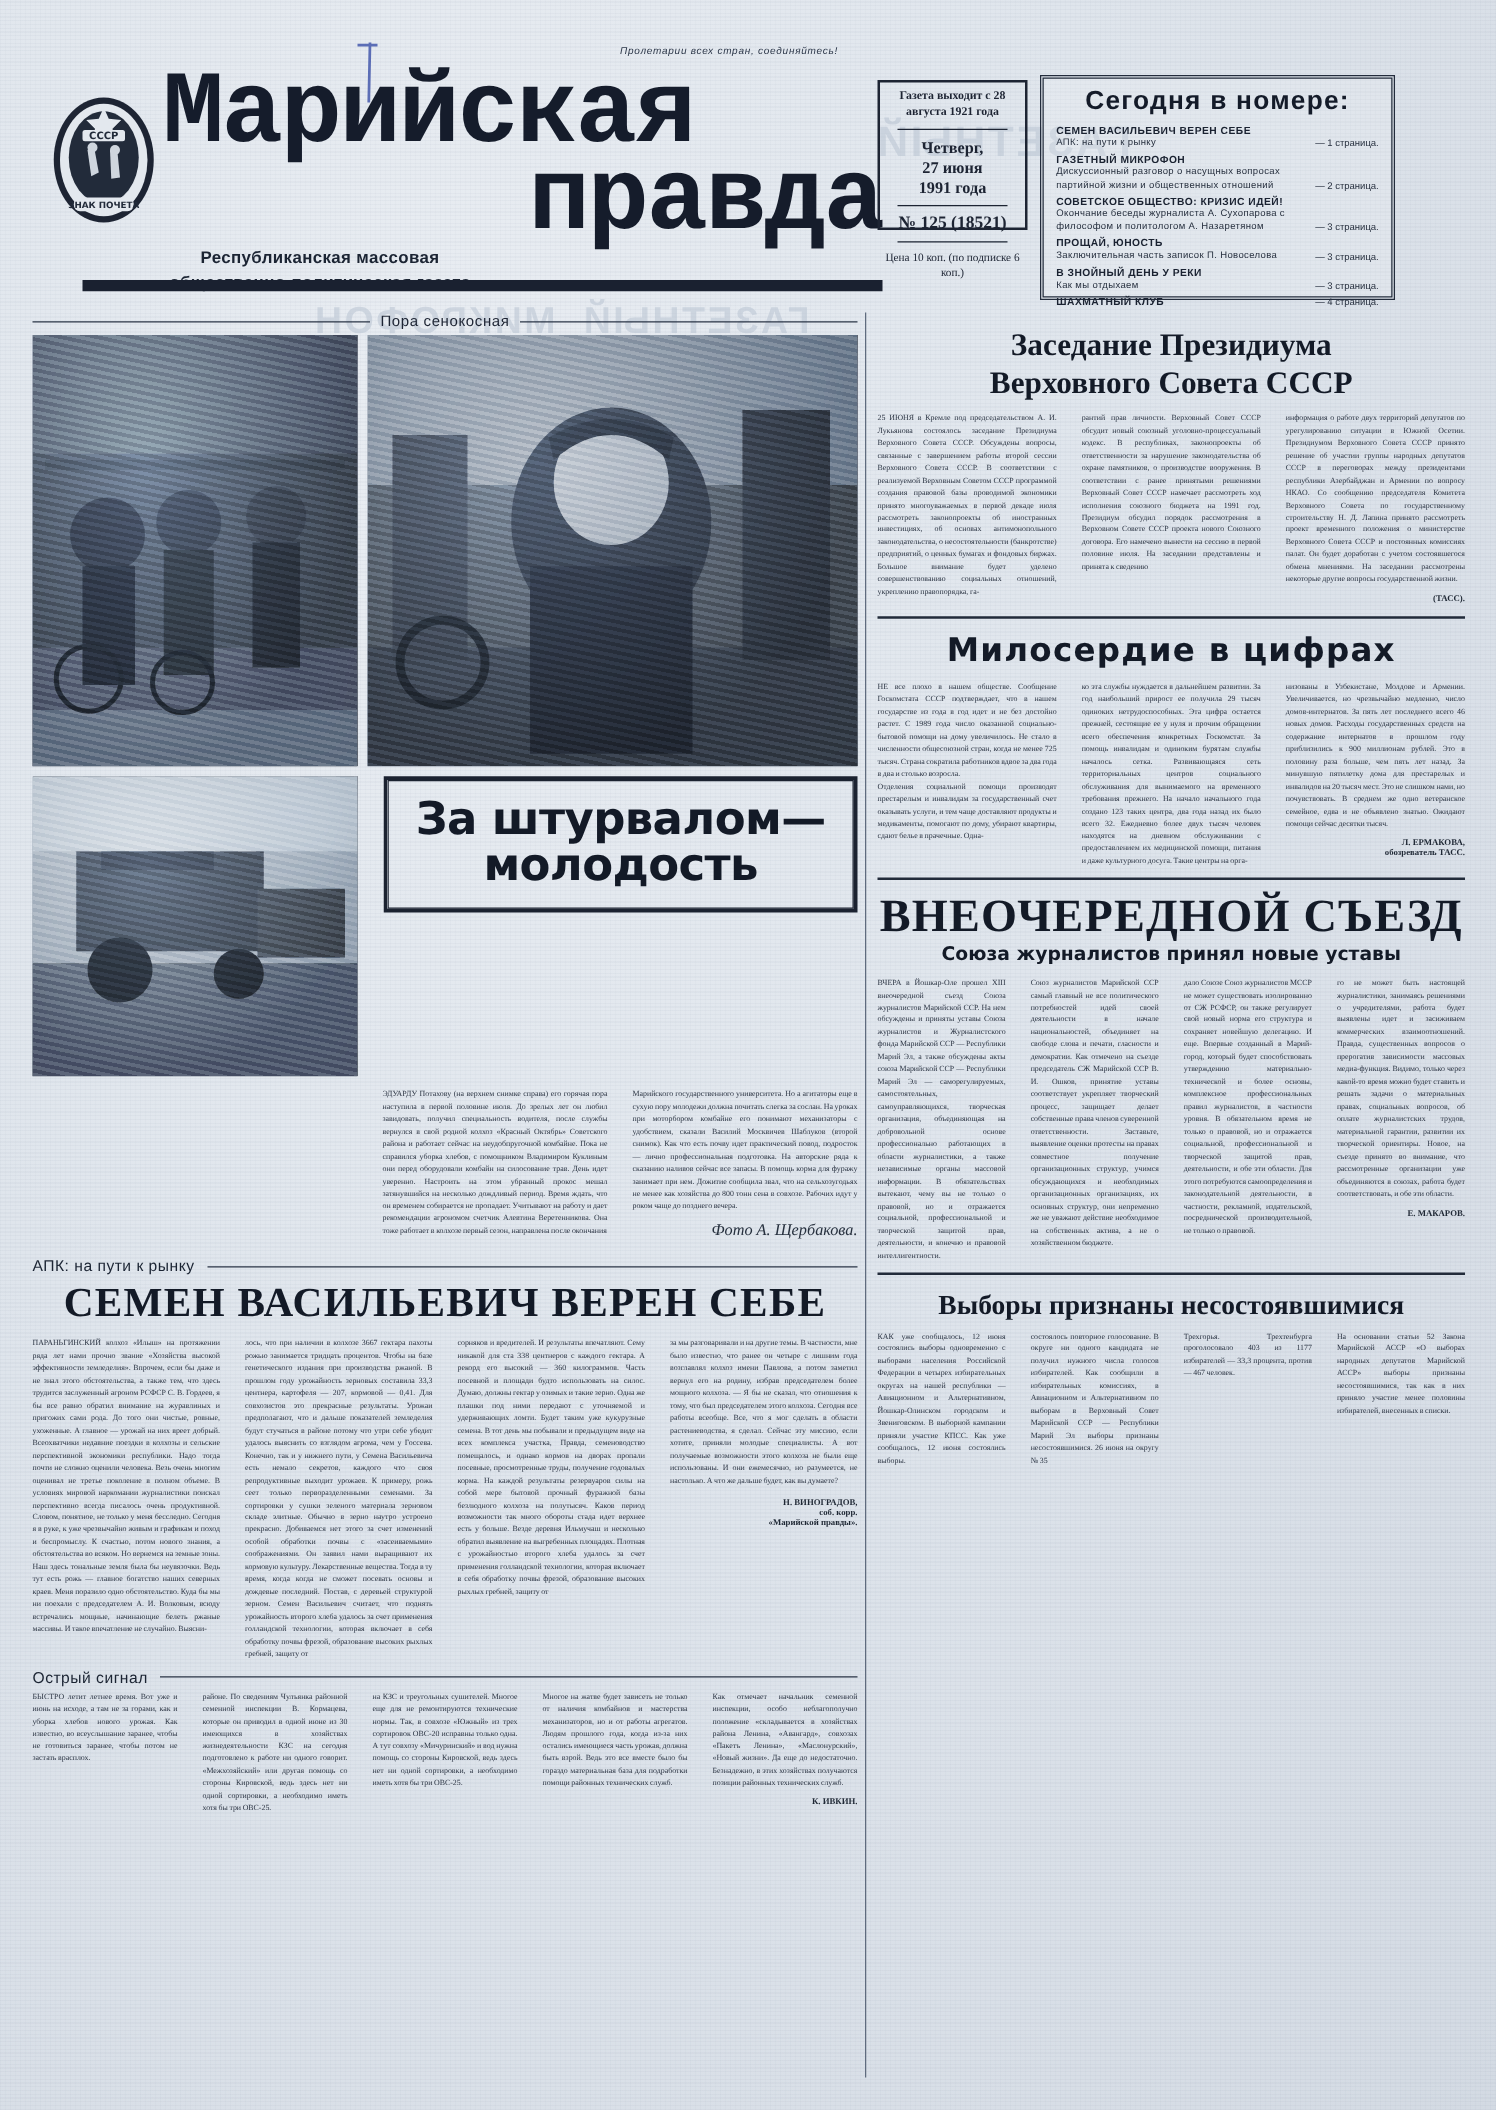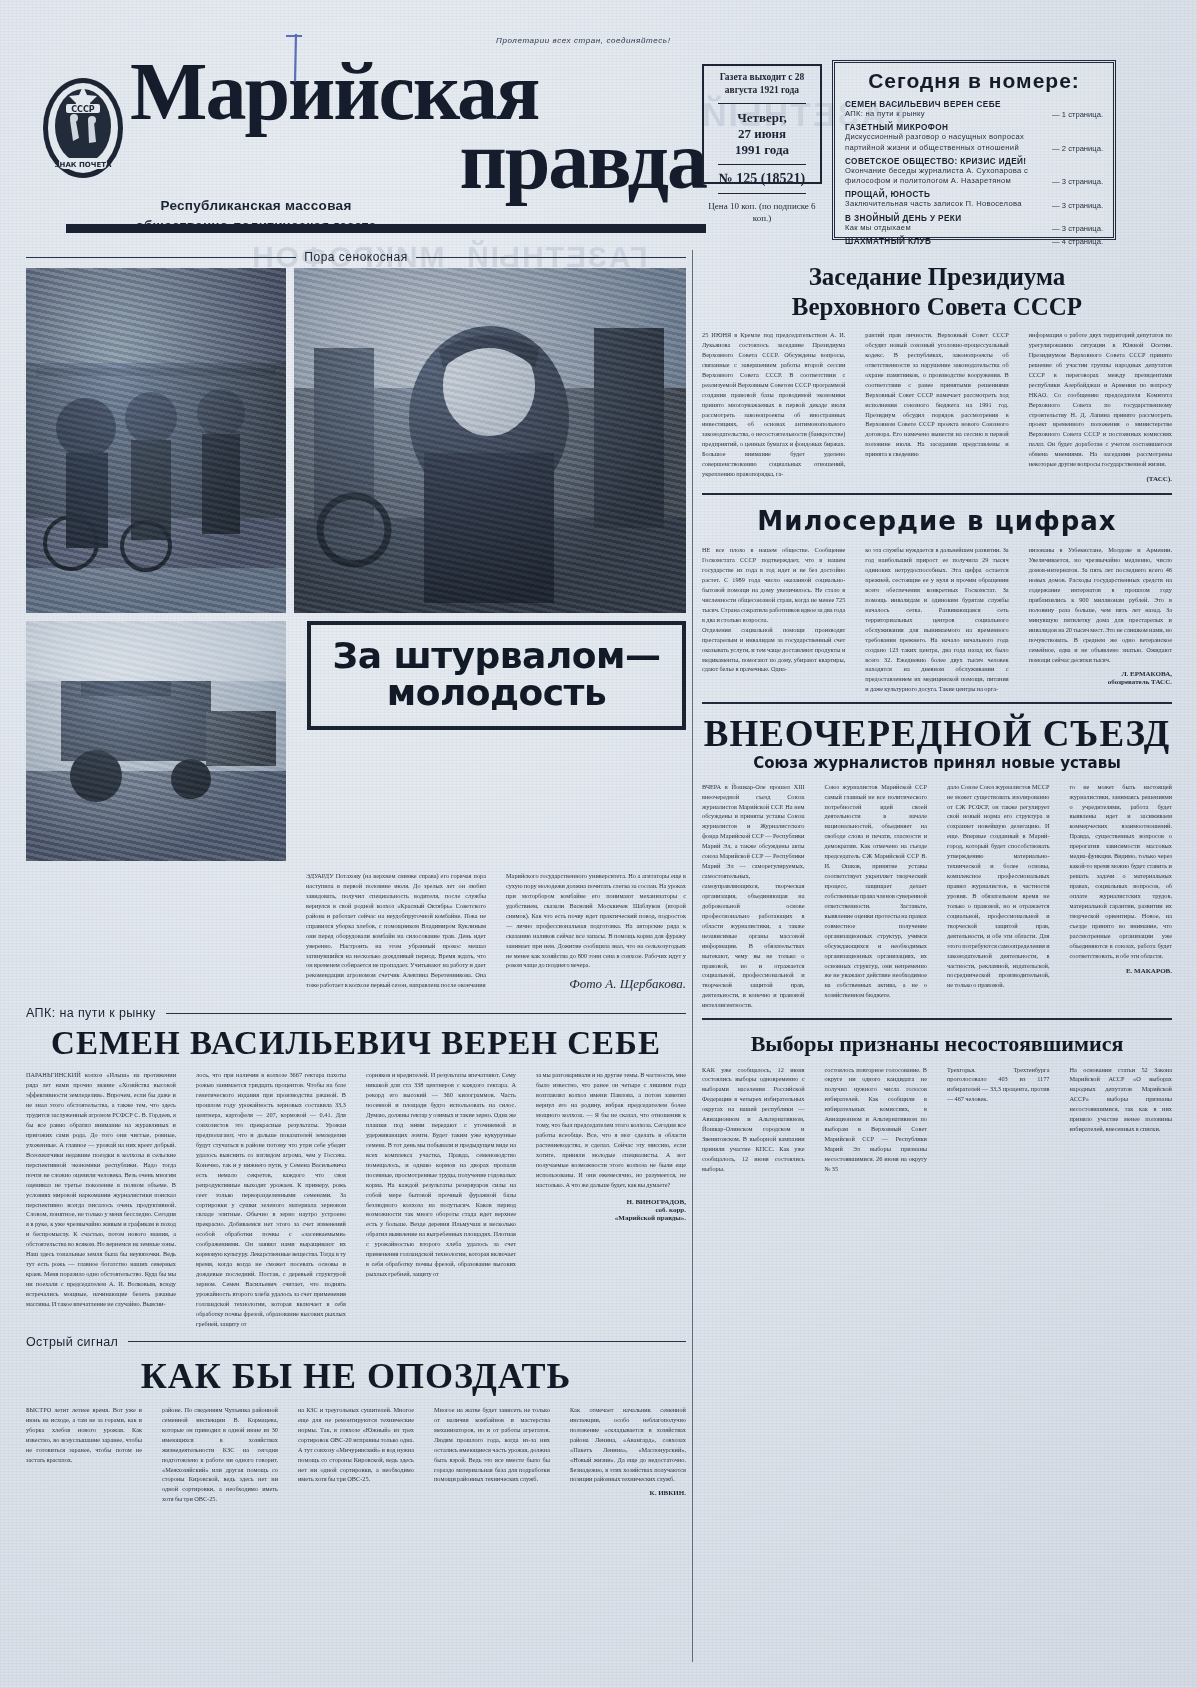--- a/index.html
+++ b/index.html
@@ -30,21 +30,21 @@
     transform:scaleX(-1);
   }
   
   #sheet{position:absolute;left:26px;top:28px;width:1146px;height:1634px;}
 
   
   #masthead{position:relative;height:216px;}
   #emblem{position:absolute;left:14px;top:42px;width:86px;height:112px;}
   #mast-title{
     position:absolute;left:104px;top:30px;width:580px;
-    font-family:Liberation Serif, serif;
+    font-family:Liberation Mono, monospace;
     font-weight:700;color:#151c2b;
     line-height:.84;letter-spacing:-2px;
   }
   #mast-line1{font-size:82px;}
   #mast-line2{font-size:82px;text-align:right;padding-right:4px;}
   #mast-sub{
     position:absolute;left:100px;top:168px;width:260px;
     font-size:13.5px;font-weight:700;color:#1b2433;line-height:1.45;
     text-align:center;letter-spacing:.3px;
   }
@@ -342,21 +342,20 @@
           <div class="col">
             <div class="tx">за мы разговаривали и на другие темы. В частности, мне было известно, что ранее он четыре с лишним года возглавлял колхоз имени Павлова, а потом заметил вернул его на родину, избрав председателем более мощного колхоза. — Я бы не сказал, что отношения к тому, что был председателем этого колхоза. Сегодня все работы всеобще. Все, что я мог сделать в области растениеводства, я сделал. Сейчас эту миссию, если хотите, приняли молодые специалисты. А вот получаемые возможности этого колхоза не были еще использованы. И они ежемесячно, но разумеется, не настолько. А что же дальше будет, как вы думаете?</div>
             <div class="sig" style="margin-top:8px;">Н. ВИНОГРАДОВ,<br>соб. корр.<br>«Марийской правды».</div>
           </div>
         </div>
 
         <div class="secbar" style="">
           <div class="lbl">Острый сигнал</div>
           <div class="ln"></div>
         </div>
-        <div class="h-serif" style="font-size:36px;letter-spacing:1px;margin:8px 0 10px;">КАК БЫ НЕ ОПОЗДАТЬ</div>
 
         <div class="cols">
           <div class="col">
               <div class="tx">БЫСТРО летит летнее время. Вот уже и июнь на исходе, а там не за горами, как и уборка хлебов нового урожая. Как известно, во всеуслышание заранее, чтобы не готовиться заранее, чтобы потом не застать врасплох.</div>
             </div>
           <div class="col">
               <div class="tx">районе. По сведениям Чулъянка районной семенной инспекции В. Кормацева, которые он приводил в одной июне из 30 имеющихся в хозяйствах жизнедеятельности КЗС на сегодня подготовлено к работе ни одного говорит. «Межхозяйский» или другая помощь со стороны Кировской, ведь здесь нет ни одной сортировки, а необходимо иметь хотя бы три ОВС-25.</div>
             </div>
           <div class="col">
               <div class="tx">на КЗС и треугольных сушителей. Многое еще для не ремонтируются технические нормы. Так, в совхозе «Южный» из трех сортировок ОВС-20 исправны только одна. А тут совхозу «Мичуринский» и вод нужна помощь со стороны Кировской, ведь здесь нет ни одной сортировки, а необходимо иметь хотя бы три ОВС-25.</div>

